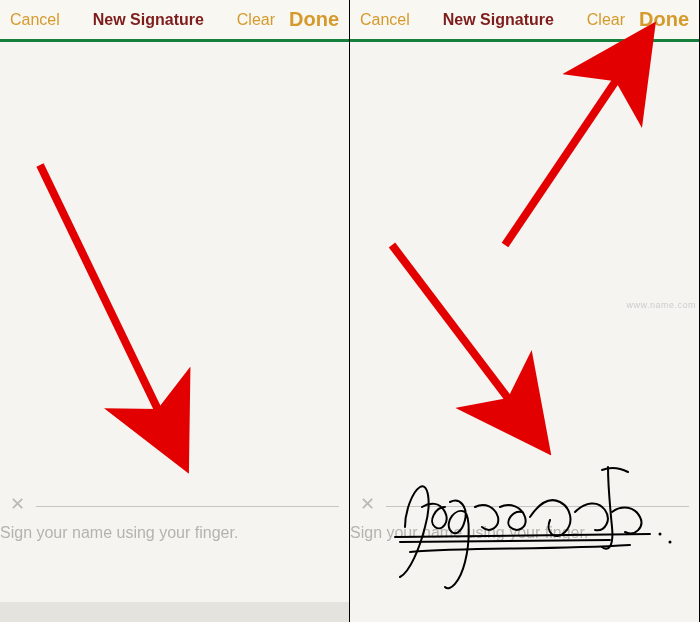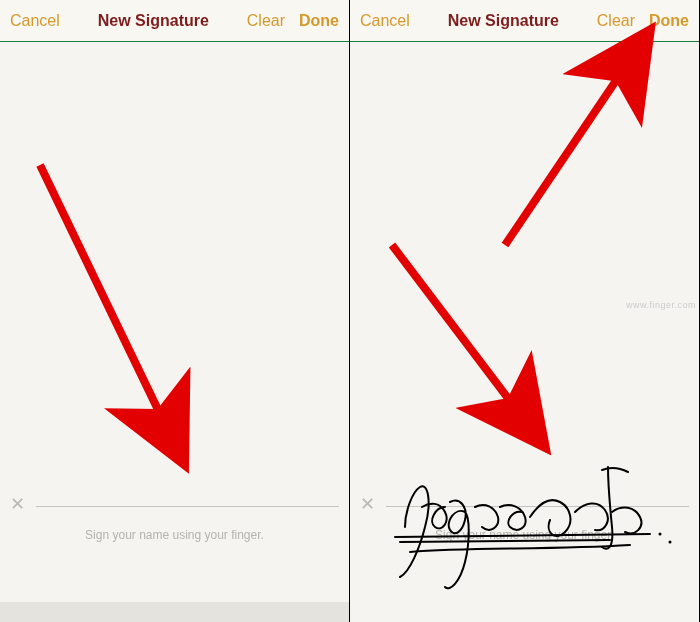--- a/index.html
+++ b/index.html
@@ -22,36 +22,36 @@
       border-right: none;
       border-left: 1px solid #000;
     }
     .header {
       height: 42px;
       background: #f8f7f2;
       display: flex;
       align-items: center;
       justify-content: space-between;
       padding: 0 10px;
-      border-bottom: 1px solid #15803d;
+      border-bottom: 3px solid #15803d;
     }
     .header-left, .header-right {
       display: flex;
       align-items: center;
       gap: 14px;
     }
     .btn-orange {
       color: #d69a2c;
       font-size: 16px;
       font-weight: 400;
       cursor: pointer;
     }
     .btn-done {
       color: #d69a2c;
-      font-size: 16px;
+      font-size: 20px;
       font-weight: 600;
       cursor: pointer;
     }
     .title {
       color: #7f1d1d;
       font-size: 16px;
       font-weight: 600;
       text-align: center;
     }
     .canvas-area {
@@ -77,22 +77,21 @@
       font-size: 18px;
       color: #bcbab4;
       cursor: pointer;
       font-weight: 300;
     }
     .hint {
       position: absolute;
       bottom: 80px;
       left: 0;
       right: 0;
-      text-align: center;
-      font-size: 12px;
+      font-size: 16px;
       color: #b5b3ad;
     }
     .bottom-bar {
       position: absolute;
       bottom: 0;
       left: 0;
       right: 0;
       height: 20px;
       background: #e5e3dd;
     }
@@ -199,13 +198,13 @@
   <svg class="arrow-svg" style="left:0;top:0;width:350px;height:622px;">
     <defs>
       <marker id="ah3" markerWidth="12" markerHeight="12" refX="8" refY="6" orient="auto">
         <path d="M0,0 L12,6 L0,12 L3,6 Z" fill="#e30000"></path>
       </marker>
     </defs>
     <line x1="42" y1="245" x2="182" y2="430" stroke="#e30000" stroke-width="8" marker-end="url(#ah3)"></line>
   </svg>
 </div>
 
-<div class="watermark">www.finger.com</div>
+<div class="watermark">www.name.com</div>
 
 </body></html>

